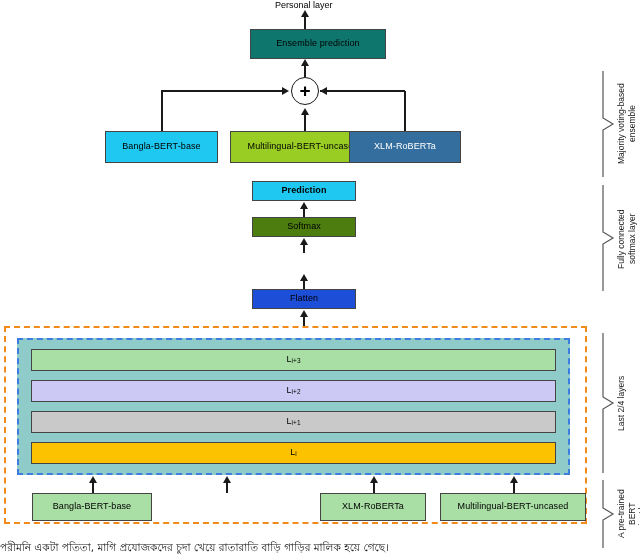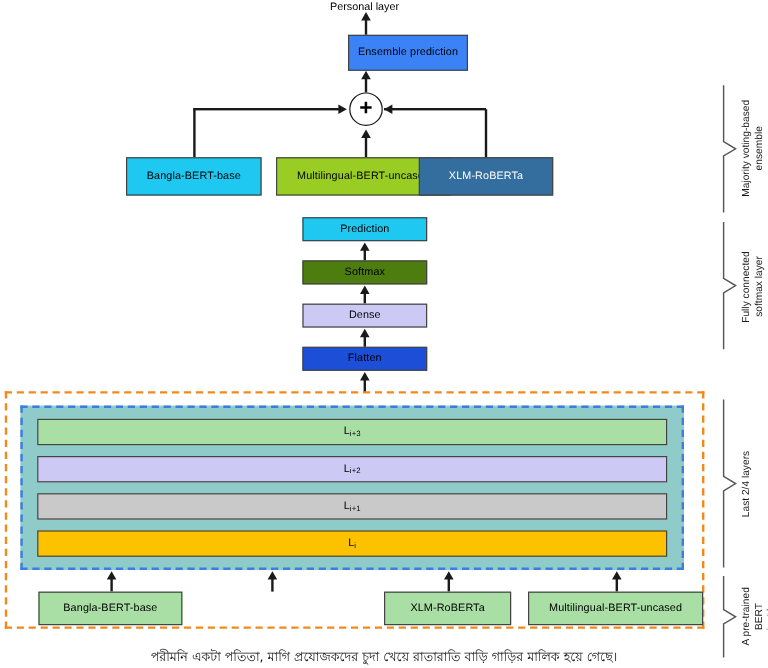--- a/index.html
+++ b/index.html
@@ -124,36 +124,35 @@
     white-space: pre-line;
   }
 
   
   .caption {
     position: absolute;
     font-family: "DejaVu Sans", sans-serif;
     font-size: 10.5px;
     color: #111111;
     white-space: nowrap;
-    text-align: center;
   }
 
   .sub { font-size: 0.72em; vertical-align: -0.22em; }
 </style>
 </head>
 <body>
 
 <div id="canvas">
 
   <div class="plain" style="left:275px; top:0px;">Personal layer</div>
 
   <div class="vline" style="left:304px; top:14px; height:15px;"></div>
   <div class="arrow-up" style="left:301px; top:10px;"></div>
 
-  <div class="box" style="left:250px; top:29px; width:100px; height:30px; background:#3b82f6;margin-left:40px;">
+  <div class="box" style="left:250px; top:29px; width:136px; height:30px; background:#0f766e;">
     <span>Ensemble prediction</span>
   </div>
 
   <div class="vline" style="left:304px; top:63px; height:14px;"></div>
   <div class="arrow-up" style="left:301px; top:59px;"></div>
 
   <div class="plus-circle" style="left:291px; top:77px;">
     <span>+</span>
   </div>
 
@@ -173,35 +172,32 @@
   </div>
 
   <div class="box" style="left:230px; top:131px; width:146px; height:32px; background:#9acd24;">
     <span>Multilingual-BERT-uncased</span>
   </div>
 
   <div class="box" style="left:349px; top:131px; width:112px; height:32px; background:#336e9e; color:#ffffff;">
     <span>XLM-RoBERTa</span>
   </div>
 
-  <div class="box" style="left:252px; top:181px; width:104px; height:20px; background:#1ec8f0;">
+  <div class="box" style="left:252px; top:181px; width:104px; height:20px; background:#1ec8f0;font-weight:bold;">
     <span>Prediction</span>
   </div>
   <div class="vline" style="left:303px; top:206px; height:11px;"></div>
   <div class="arrow-up" style="left:300px; top:202px;"></div>
 
   <div class="box" style="left:252px; top:217px; width:104px; height:20px; background:#4d7c0f;">
     <span>Softmax</span>
   </div>
   <div class="vline" style="left:303px; top:242px; height:11px;"></div>
   <div class="arrow-up" style="left:300px; top:238px;"></div>
 
-  <div class="box" style="left:252px; top:253px; width:104px; height:20px; background:#ccc9f5;">
-    <span>Dense</span>
-  </div>
   <div class="vline" style="left:303px; top:278px; height:11px;"></div>
   <div class="arrow-up" style="left:300px; top:274px;"></div>
 
   <div class="box" style="left:252px; top:289px; width:104px; height:20px; background:#1d4ed8;">
     <span>Flatten</span>
   </div>
   <div class="vline" style="left:303px; top:314px; height:13px;"></div>
   <div class="arrow-up" style="left:300px; top:310px;"></div>
 
   <div class="dashed-orange" style="left:4px; top:326px; width:583px; height:198px;"></div>

